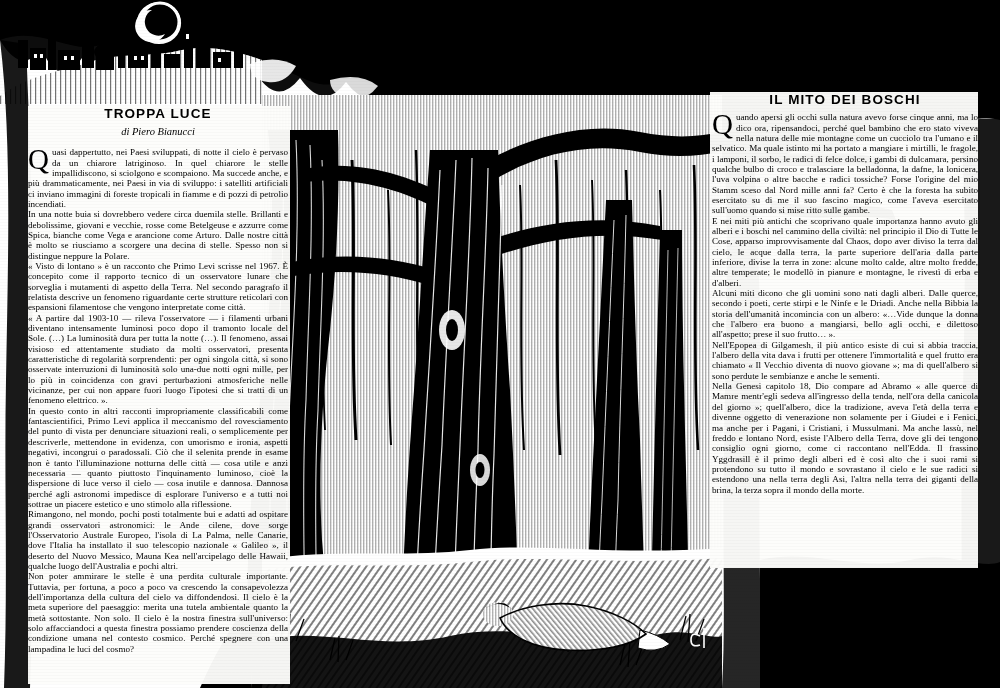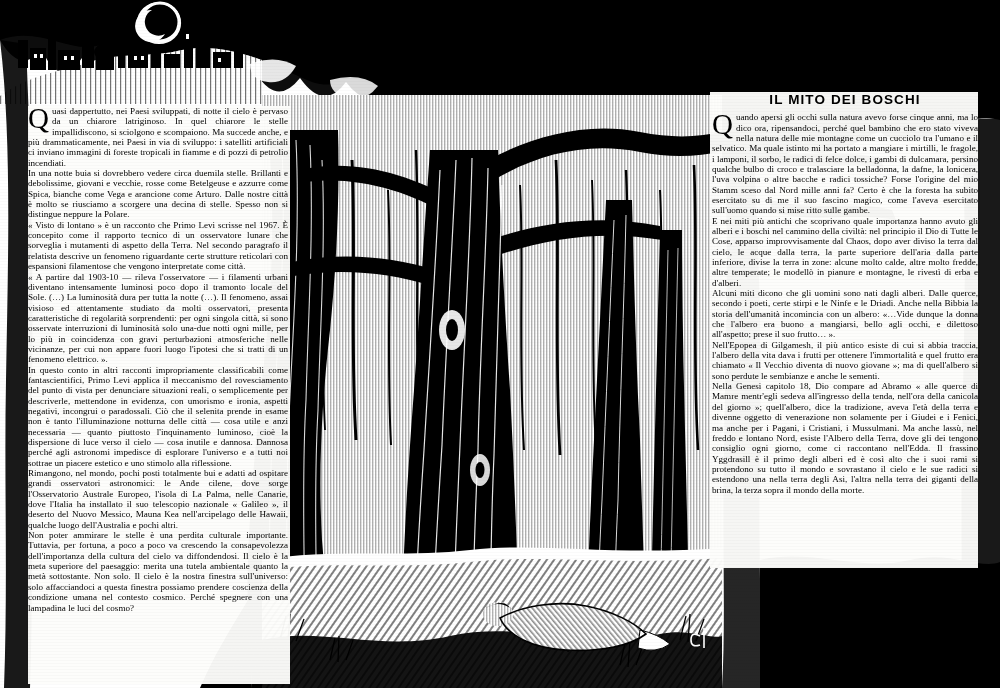--- a/index.html
+++ b/index.html
@@ -367,20 +367,24 @@
           <path d="M760,150 C800,160 840,148 880,158 L884,168 C844,160 804,172 762,162 Z"></path>
           <path d="M770,200 C812,212 852,200 892,210 L896,220 C856,212 814,224 772,212 Z"></path>
         </g>
 
         <path d="M760,560 C810,548 860,572 910,560 C950,550 980,570 1000,562 L1000,688 L760,688 Z" fill="#000000"></path>
       </g>
     </svg>
   </div>
 
   <div id="col-left" class="column">
+    <h2 class="article-title">TROPPA LUCE</h2>
+    <div class="article-byline">
+      <span>di </span><span class="nm">Piero Bianucci</span>
+    </div>
     <div class="body-text">
       <p class="dropcap-para"><span class="dropcap">Q</span><span>uasi dappertutto, nei Paesi sviluppati, di notte il cielo è pervaso da un chiarore latriginoso. In quel chiarore le stelle impallidiscono, si sciolgono e scompaiono. Ma succede anche, e più drammaticamente, nei Paesi in via di sviluppo: i satelliti artificiali ci inviano immagini di foreste tropicali in fiamme e di pozzi di petrolio incendiati.</span></p>
       <p>In una notte buia si dovrebbero vedere circa duemila stelle. Brillanti e debolissime, giovani e vecchie, rosse come Betelgeuse e azzurre come Spica, bianche come Vega e arancione come Arturo. Dalle nostre città è molto se riusciamo a scorgere una decina di stelle. Spesso non si distingue neppure la Polare.</p>
       <p>« Visto di lontano » è un racconto che Primo Levi scrisse nel 1967. È concepito come il rapporto tecnico di un osservatore lunare che sorveglia i mutamenti di aspetto della Terra. Nel secondo paragrafo il relatista descrive un fenomeno riguardante certe strutture reticolari con espansioni filamentose che vengono interpretate come città.</p>
       <p>« A partire dal 1903-10 — rileva l'osservatore — i filamenti urbani diventano intensamente luminosi poco dopo il tramonto locale del Sole. (…) La luminosità dura per tutta la notte (…). Il fenomeno, assai visioso ed attentamente studiato da molti osservatori, presenta caratteristiche di regolarità sorprendenti: per ogni singola città, si sono osservate interruzioni di luminosità solo una-due notti ogni mille, per lo più in coincidenza con gravi perturbazioni atmosferiche nelle vicinanze, per cui non appare fuori luogo l'ipotesi che si tratti di un fenomeno elettrico. ».</p>
       <p>In questo conto in altri racconti impropriamente classificabili come fantascientifici, Primo Levi applica il meccanismo del rovesciamento del punto di vista per denunciare situazioni reali, o semplicemente per descriverle, mettendone in evidenza, con umorismo e ironia, aspetti negativi, incongrui o paradossali. Ciò che il selenita prende in esame non è tanto l'illuminazione notturna delle città — cosa utile e anzi necessaria — quanto piuttosto l'inquinamento luminoso, cioè la dispersione di luce verso il cielo — cosa inutile e dannosa. Dannosa perché agli astronomi impedisce di esplorare l'universo e a tutti noi sottrae un piacere estetico e uno stimolo alla riflessione.</p>
       <p>Rimangono, nel mondo, pochi posti totalmente bui e adatti ad ospitare grandi osservatori astronomici: le Ande cilene, dove sorge l'Osservatorio Australe Europeo, l'isola di La Palma, nelle Canarie, dove l'Italia ha installato il suo telescopio nazionale « Galileo », il deserto del Nuovo Messico, Mauna Kea nell'arcipelago delle Hawaii, qualche luogo dell'Australia e pochi altri.</p>
       <p>Non poter ammirare le stelle è una perdita culturale importante. Tuttavia, per fortuna, a poco a poco va crescendo la consapevolezza dell'importanza della cultura del cielo va diffondendosi. Il cielo è la meta superiore del paesaggio: merita una tutela ambientale quanto la metà sottostante. Non solo. Il cielo è la nostra finestra sull'universo: solo affacciandoci a questa finestra possiamo prendere coscienza della condizione umana nel contesto cosmico. Perché spegnere con una lampadina le luci del cosmo?</p>
     </div>
   </div>

